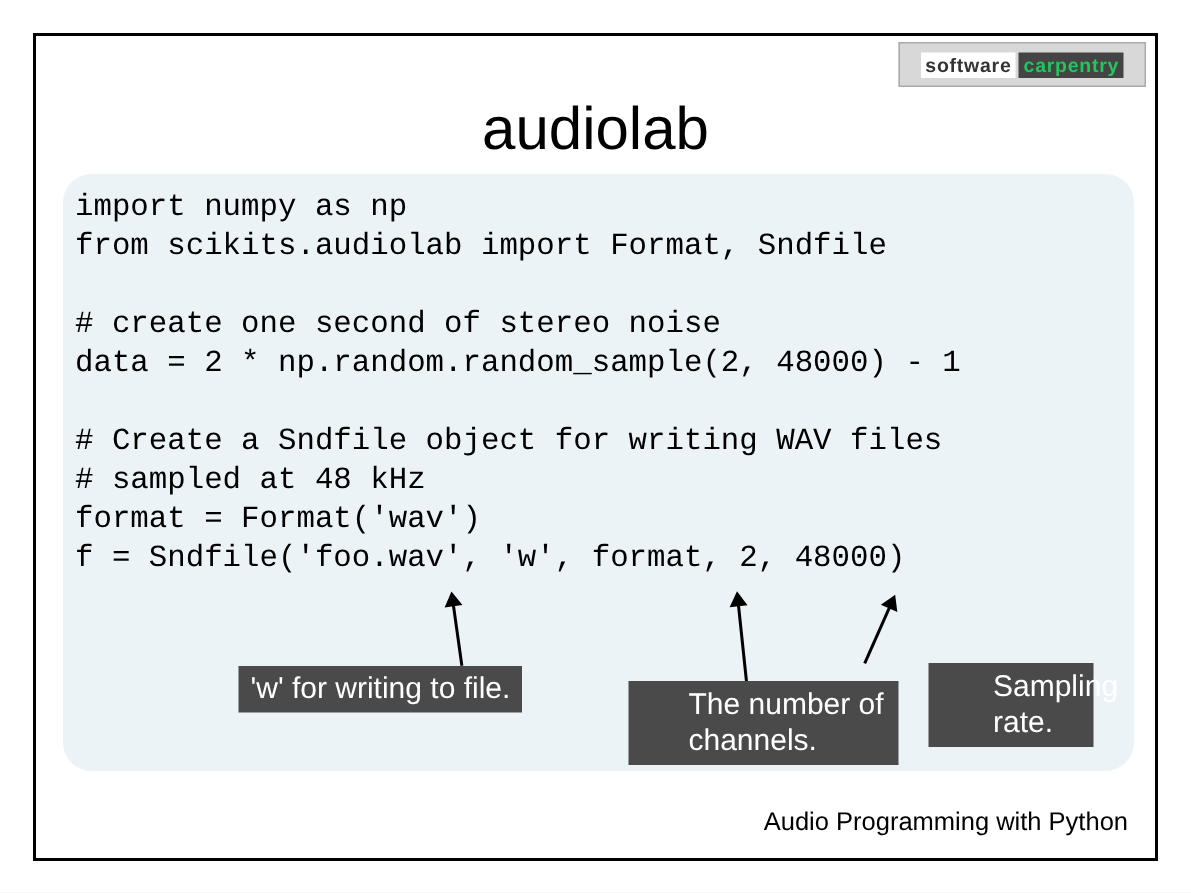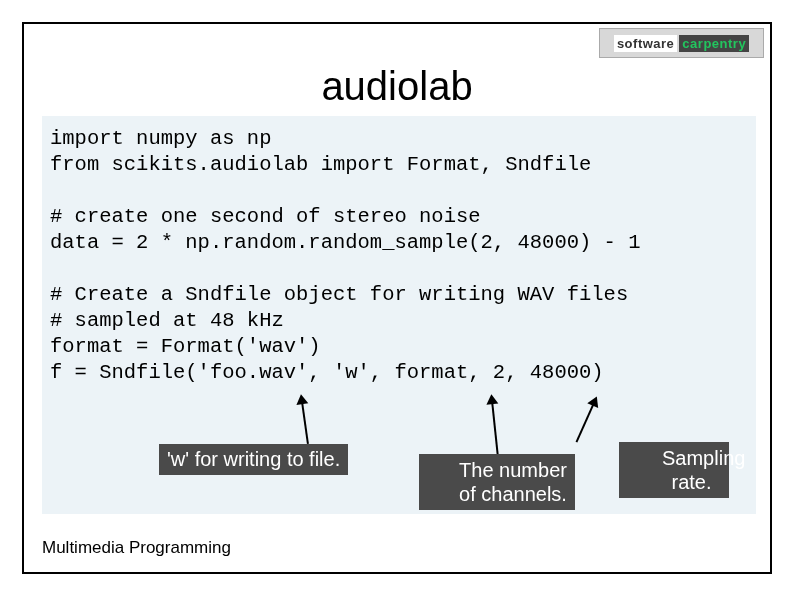--- a/index.html
+++ b/index.html
@@ -46,40 +46,40 @@
     color: #000;
   }
   .codeblock {
     position: absolute;
     top: 92px;
     left: 18px;
     width: 714px;
     height: 398px;
     background: #ecf3f7;
     padding: 10px 8px 8px 8px;
+    border-radius: 19px;
   }
   .code {
     font-family: "Courier New", Courier, monospace;
     font-size: 20.5px;
     line-height: 26px;
     white-space: pre;
     color: #000;
   }
   .annotation {
     position: absolute;
     background: #4a4a4a;
     color: #fff;
     font-family: Arial, sans-serif;
     font-size: 20px;
     padding: 4px 8px;
     white-space: nowrap;
-    text-align: center;
   }
   .ann1 { top: 420px; left: 135px; }
-  .ann2 { top: 430px; left: 395px; white-space: normal; width: 156px; line-height:24px;padding-left:40px; }
+  .ann2 { top: 430px; left: 395px; white-space: normal; width: 180px; line-height:24px;padding-left:40px; }
   .ann3 { top: 418px; left: 595px; white-space: normal; width: 110px; line-height:24px;padding-left:43px;}
   .arrow {
     position: absolute;
     width: 2px;
     background: #000;
   }
   .arrow::after {
     content: '';
     position: absolute;
     top: -8px;
@@ -132,15 +132,15 @@
   </div>
 
   <div class="arrow arrow1"></div>
   <div class="arrow arrow2"></div>
   <div class="arrow arrow3"></div>
 
   <div class="annotation ann1">'w' for writing to file.</div>
   <div class="annotation ann2">The number of channels.</div>
   <div class="annotation ann3">Sampling rate.</div>
 
-  <div class="footer-left">Multimedia Programming</div>
+  <div class="footer-right">Audio Programming with Python</div>
 
 </div>
 
 </body></html>

